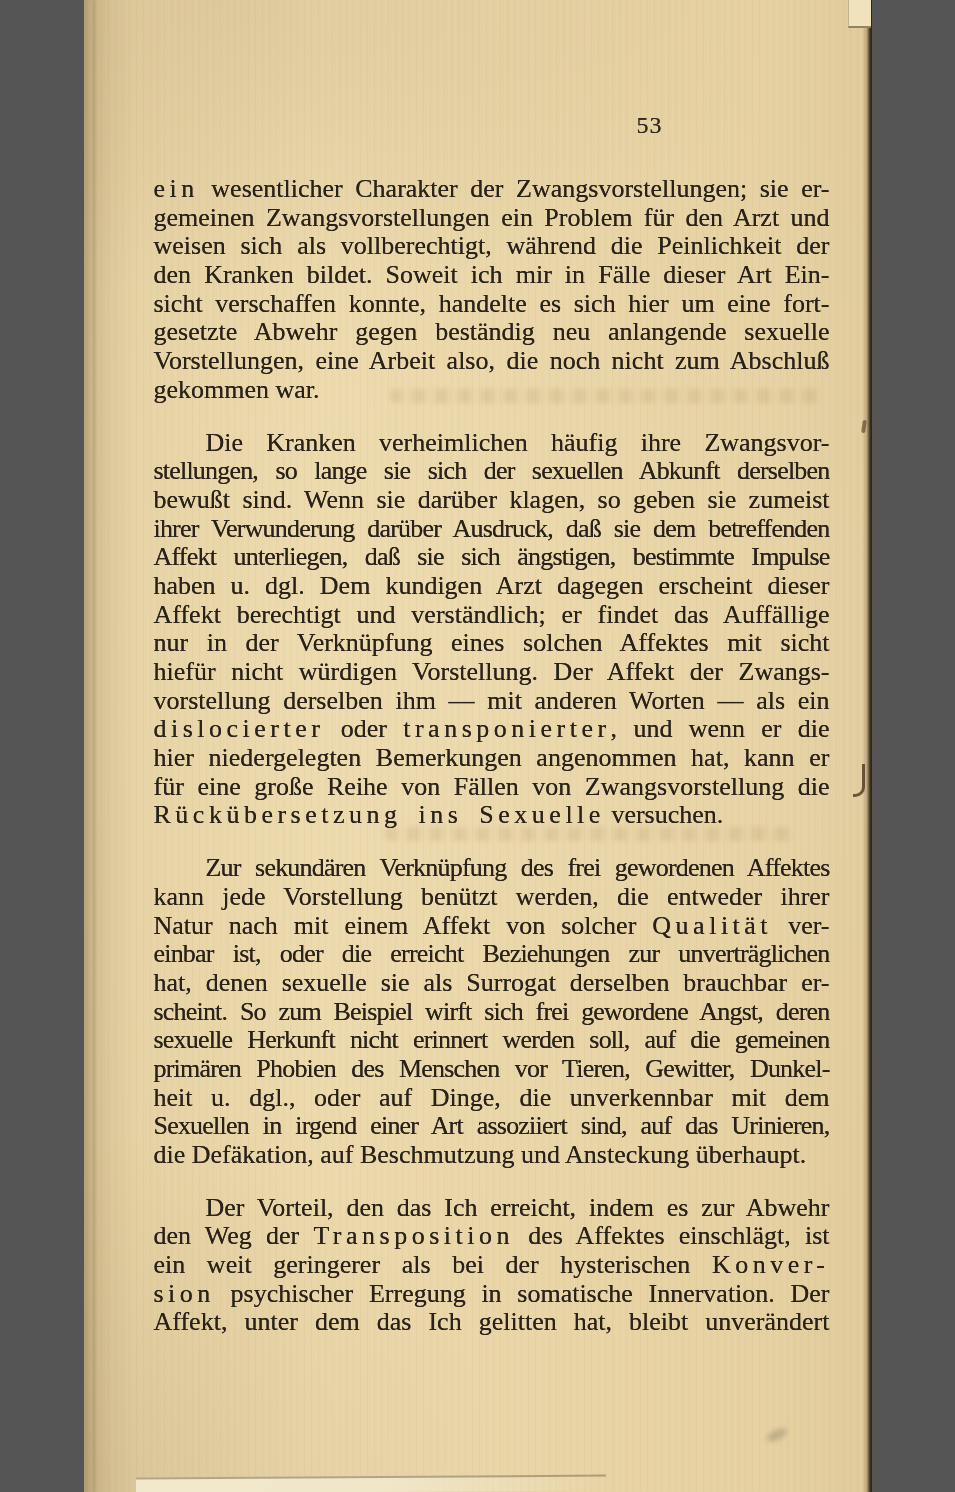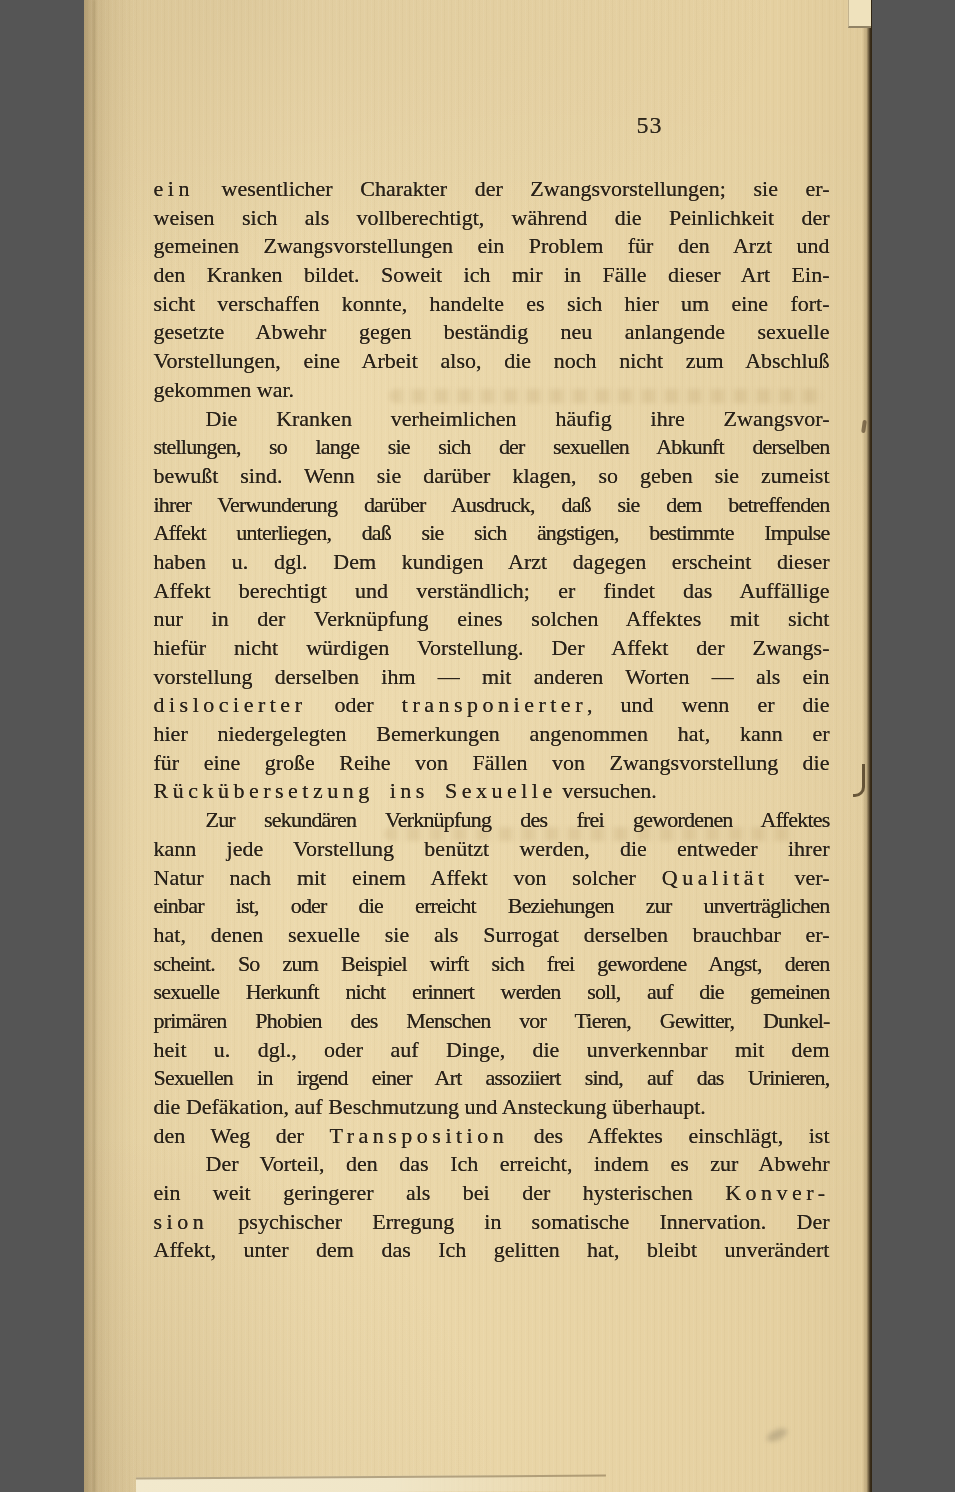--- a/index.html
+++ b/index.html
@@ -81,31 +81,31 @@
   
   #pageno{
     position:absolute;top:112px;right:209px;
     font-size:24px;color:#2f281d;letter-spacing:1px;
     text-shadow:0 0 0.5px rgba(47,40,29,0.8);
   }
   
   #text-block{
     position:absolute;left:70px;top:175px;width:676px;
     color:#29221a;
-    font-size:22px;
+    font-size:26px;
     text-shadow:0 0 0.6px rgba(41,34,26,0.85);
     font-family:Liberation Serif, serif;
   }
   .line{
     height:28.7px;line-height:28.7px;
     text-align:justify;text-align-last:justify;
     white-space:nowrap;
   }
   .line.last{text-align-last:left;}
-  .line.ind{text-indent:52px;}
+  .line.ind{text-indent:52px;margin-top:24px;}
   .line.tight{letter-spacing:-0.8px;word-spacing:-1.6px;}
   .g{letter-spacing:4.5px;word-spacing:6px;}
 </style>
 </head>
 <body>
 
 <div id="stage">
   <div id="grain"></div>
   <div id="gutter"></div>
   <div id="gutter-crease"></div>
@@ -115,22 +115,22 @@
   <div id="edge-hook"></div>
   <div id="bottom-page-edge"></div>
   <div id="ghost-1" class="ghost"></div>
   <div id="ghost-2" class="ghost"></div>
   <div id="smudge"></div>
 
   <div id="pageno">53</div>
 
   <div id="text-block">
       <div class="line"><span class="g">ein</span><span> wesentlicher Charakter der Zwangsvorstellungen; sie er-</span></div>
+      <div class="line"><span>gemeinen Zwangsvorstellungen ein Problem für den Arzt und</span></div>
       <div class="line"><span>weisen sich als vollberechtigt, während die Peinlichkeit der</span></div>
-      <div class="line"><span>gemeinen Zwangsvorstellungen ein Problem für den Arzt und</span></div>
       <div class="line"><span>den Kranken bildet. Soweit ich mir in Fälle dieser Art Ein-</span></div>
       <div class="line"><span>sicht verschaffen konnte, handelte es sich hier um eine fort-</span></div>
       <div class="line"><span>gesetzte Abwehr gegen beständig neu anlangende sexuelle</span></div>
       <div class="line"><span>Vorstellungen, eine Arbeit also, die noch nicht zum Abschluß</span></div>
       <div class="line last"><span>gekommen war.</span></div>
       <div class="line ind"><span>Die Kranken verheimlichen häufig ihre Zwangsvor-</span></div>
       <div class="line tight"><span>stellungen, so lange sie sich der sexuellen Abkunft derselben</span></div>
       <div class="line"><span>bewußt sind. Wenn sie darüber klagen, so geben sie zumeist</span></div>
       <div class="line tight"><span>ihrer Verwunderung darüber Ausdruck, daß sie dem betreffenden</span></div>
       <div class="line tight"><span>Affekt unterliegen, daß sie sich ängstigen, bestimmte Impulse</span></div>
@@ -147,19 +147,19 @@
       <div class="line"><span>kann jede Vorstellung benützt werden, die entweder ihrer</span></div>
       <div class="line"><span>Natur nach mit einem Affekt von solcher </span><span class="g">Qualität</span><span> ver-</span></div>
       <div class="line tight"><span>einbar ist, oder die erreicht Beziehungen zur unverträglichen</span></div>
       <div class="line"><span>hat, denen sexuelle sie als Surrogat derselben brauchbar er-</span></div>
       <div class="line tight"><span>scheint. So zum Beispiel wirft sich frei gewordene Angst, deren</span></div>
       <div class="line tight"><span>sexuelle Herkunft nicht erinnert werden soll, auf die gemeinen</span></div>
       <div class="line tight"><span>primären Phobien des Menschen vor Tieren, Gewitter, Dunkel-</span></div>
       <div class="line"><span>heit u. dgl., oder auf Dinge, die unverkennbar mit dem</span></div>
       <div class="line tight"><span>Sexuellen in irgend einer Art assoziiert sind, auf das Urinieren,</span></div>
       <div class="line last"><span>die Defäkation, auf Beschmutzung und Ansteckung überhaupt.</span></div>
+      <div class="line ind"><span>Der Vorteil, den das Ich erreicht, indem es zur Abwehr</span></div>
       <div class="line"><span>den Weg der </span><span class="g">Transposition</span><span> des Affektes einschlägt, ist</span></div>
-      <div class="line ind"><span>Der Vorteil, den das Ich erreicht, indem es zur Abwehr</span></div>
       <div class="line"><span>ein weit geringerer als bei der hysterischen </span><span class="g">Konver-</span></div>
       <div class="line"><span class="g">sion</span><span> psychischer Erregung in somatische Innervation. Der</span></div>
       <div class="line"><span>Affekt, unter dem das Ich gelitten hat, bleibt unverändert</span></div>
     </div>
 </div>
 
 </body></html>

